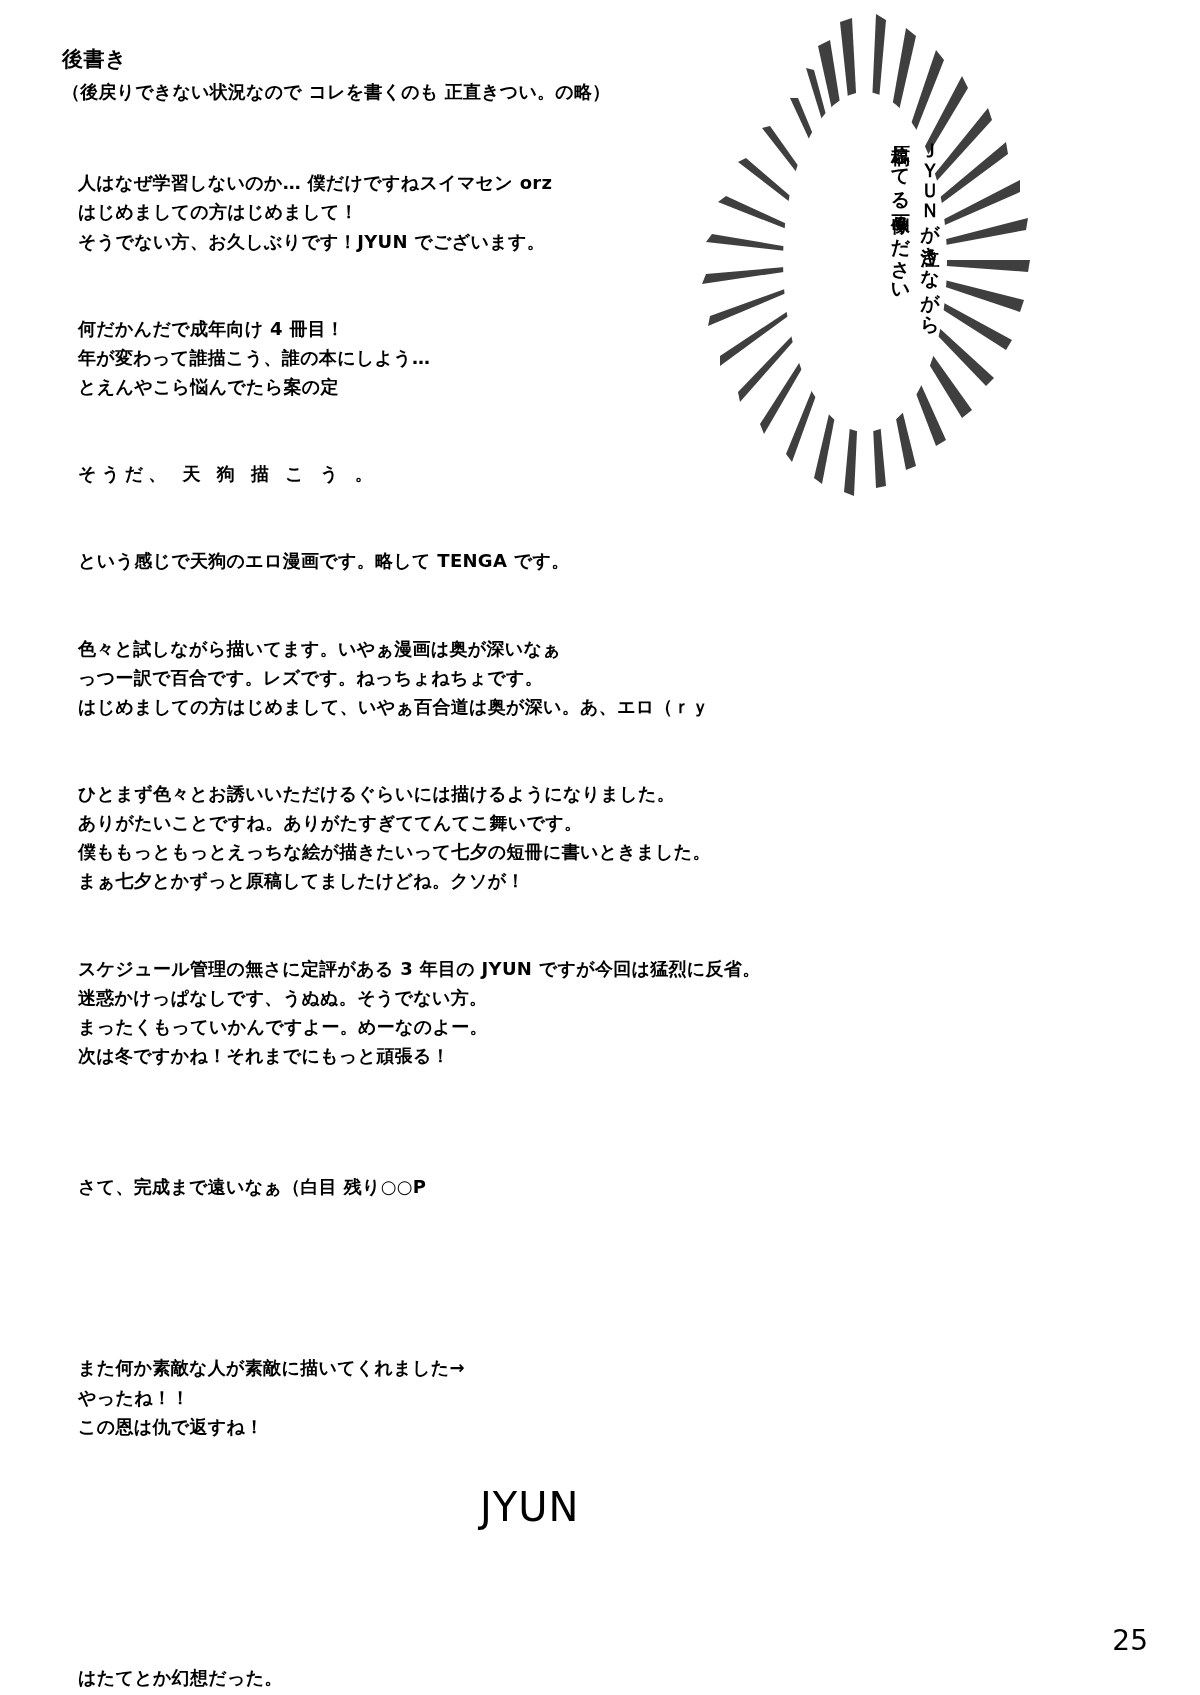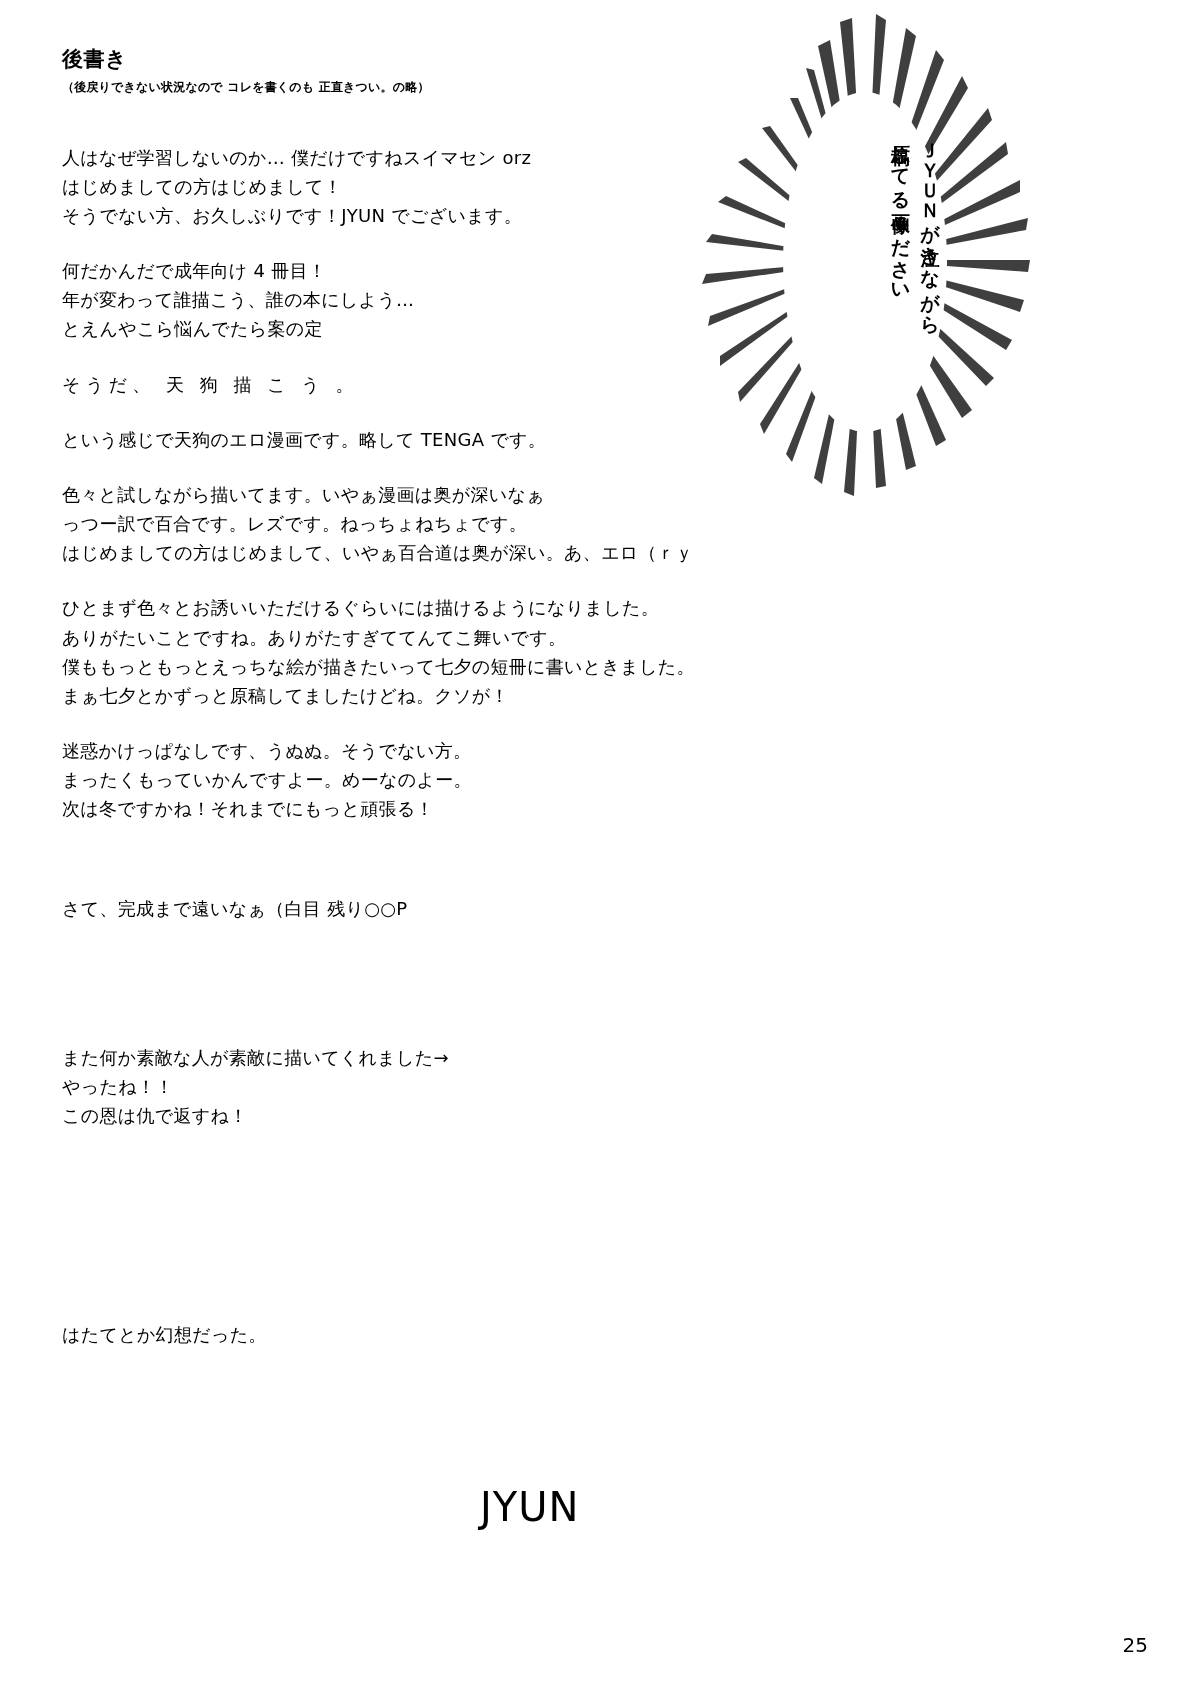--- a/index.html
+++ b/index.html
@@ -27,32 +27,32 @@
     width: 760px;
   }
   .heading {
     font-size: 21px;
     font-weight: bold;
     letter-spacing: 0.5px;
     line-height: 1.5;
     margin: 0 0 2px 0;
   }
   .subheading {
-    font-size: 12px;
+    font-size: 18px;
     font-weight: bold;
     letter-spacing: 0.2px;
     line-height: 1.6;
     margin: 0;
   }
   .para {
     font-size: 18px;
-    font-weight: normal;
+    font-weight: bold;
     letter-spacing: 0.3px;
     line-height: 1.62;
-    margin: 0;
+    margin: 16px;
   }
   .para-spacer-lg { height: 46px; }
   .para-spacer { height: 26px; }
   .para-spacer-xl { height: 70px; }
   .para-spacer-xxl { height: 120px; }
   .line { white-space: pre; display: block; }
 
   .wide-spaced {
     letter-spacing: 5px;
   }
@@ -91,21 +91,21 @@
     font-weight: normal;
     letter-spacing: 1px;
     font-family: "DejaVu Sans", "Liberation Sans", sans-serif;
   }
 
   
   .page-number {
     position: absolute;
     right: 52px;
     bottom: 38px;
-    font-size: 20px;
+    font-size: 28px;
     color: #000;
     font-family: "DejaVu Sans", "Liberation Sans", sans-serif;
   }
 </style>
 </head>
 <body>
 
 <div class="page">
 
   <div class="burst">
@@ -201,20 +201,21 @@
     <div class="para">
       <span class="line">ひとまず色々とお誘いいただけるぐらいには描けるようになりました。</span>
       <span class="line">ありがたいことですね。ありがたすぎててんてこ舞いです。</span>
       <span class="line">僕ももっともっとえっちな絵が描きたいって七夕の短冊に書いときました。</span>
       <span class="line">まぁ七夕とかずっと原稿してましたけどね。クソが！</span>
     </div>
 
     <div class="para-spacer"></div>
 
     <div class="para">
+      <span class="line">スケジュール管理の無さに定評がある 3 年目の JYUN ですが今回は猛烈に反省。</span>
       <span class="line">迷惑かけっぱなしです、うぬぬ。そうでない方。</span>
       <span class="line">まったくもっていかんですよー。めーなのよー。</span>
       <span class="line">次は冬ですかね！それまでにもっと頑張る！</span>
     </div>
 
     <div class="para-spacer-xl"></div>
 
     <div class="para">
       <span class="line">さて、完成まで遠いなぁ（白目 残り○○P</span>
     </div>

